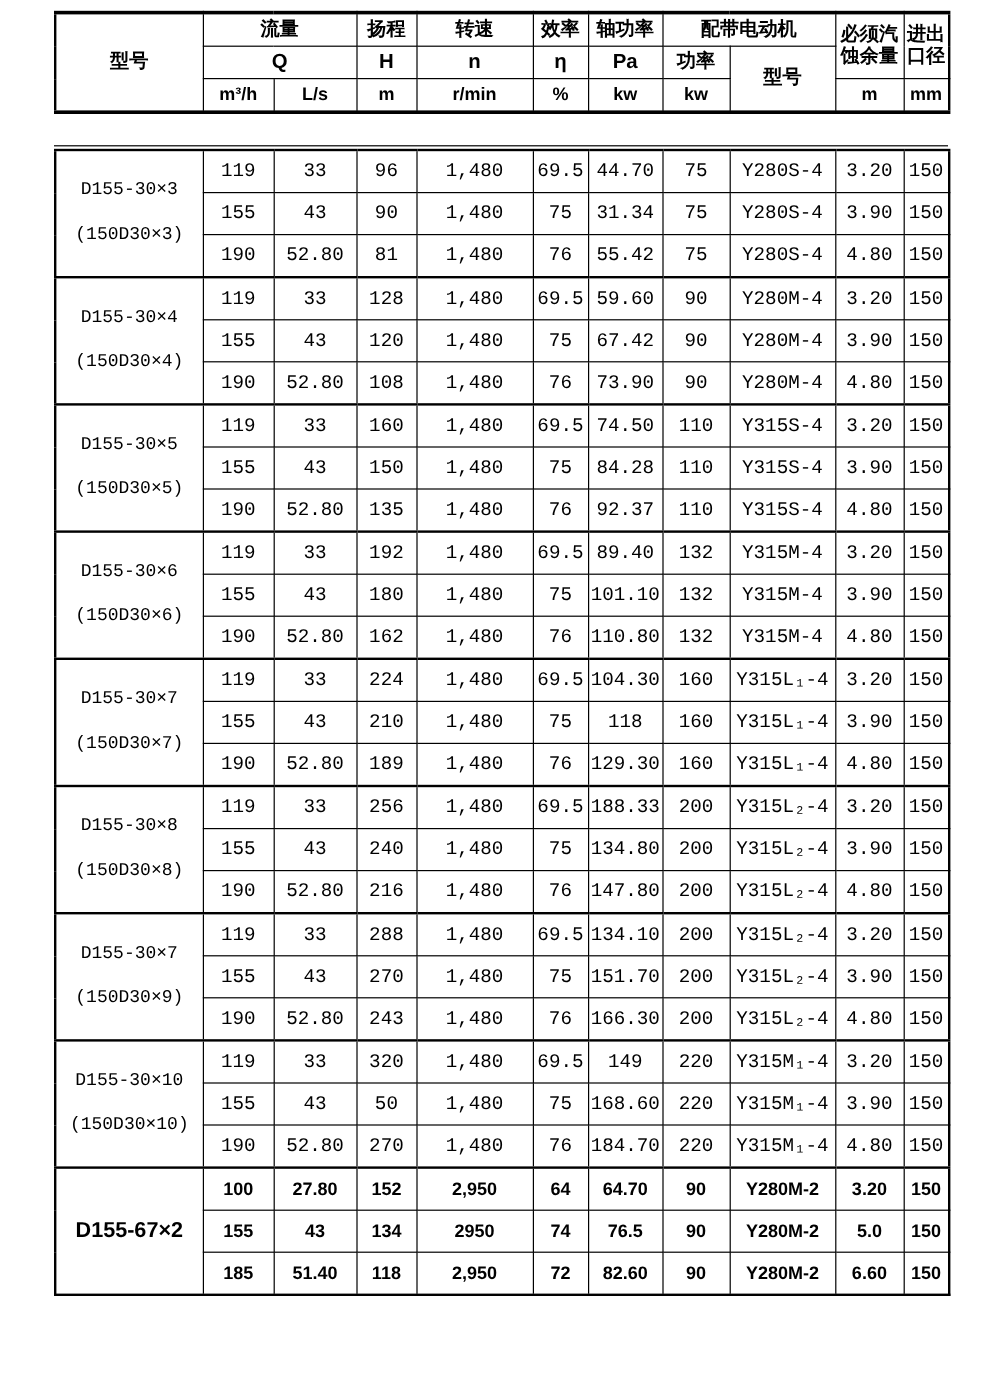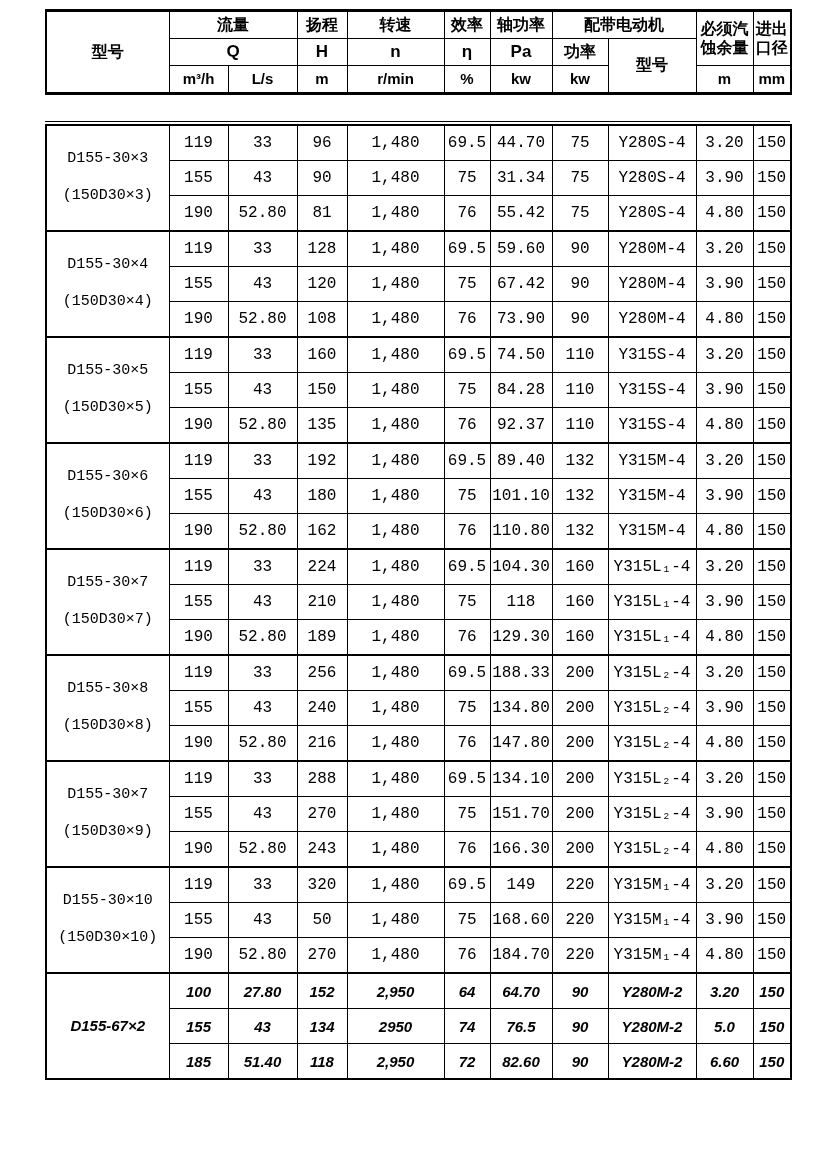--- a/index.html
+++ b/index.html
@@ -81,26 +81,25 @@
   .body-table tr.group-start td { border-top: 2px solid #000; }
   .body-table td.model-cell {
     font-size: 15px;
     line-height: 2.45;
     white-space: nowrap;
   }
   .body-table tr.sans td {
     font-family: "Liberation Sans", sans-serif;
     font-weight: bold;
     font-size: 15px;
-    font-style: italic;
   }
   .body-table td.model-cell.sans-model {
     font-family: "Liberation Sans", sans-serif;
     font-weight: bold;
-    font-size: 15px;
+    font-size: 18px;
     line-height: 1.2;
   }
 </style>
 </head>
 <body>
 
 <div class="page">
 
 
   <table class="header-table">

